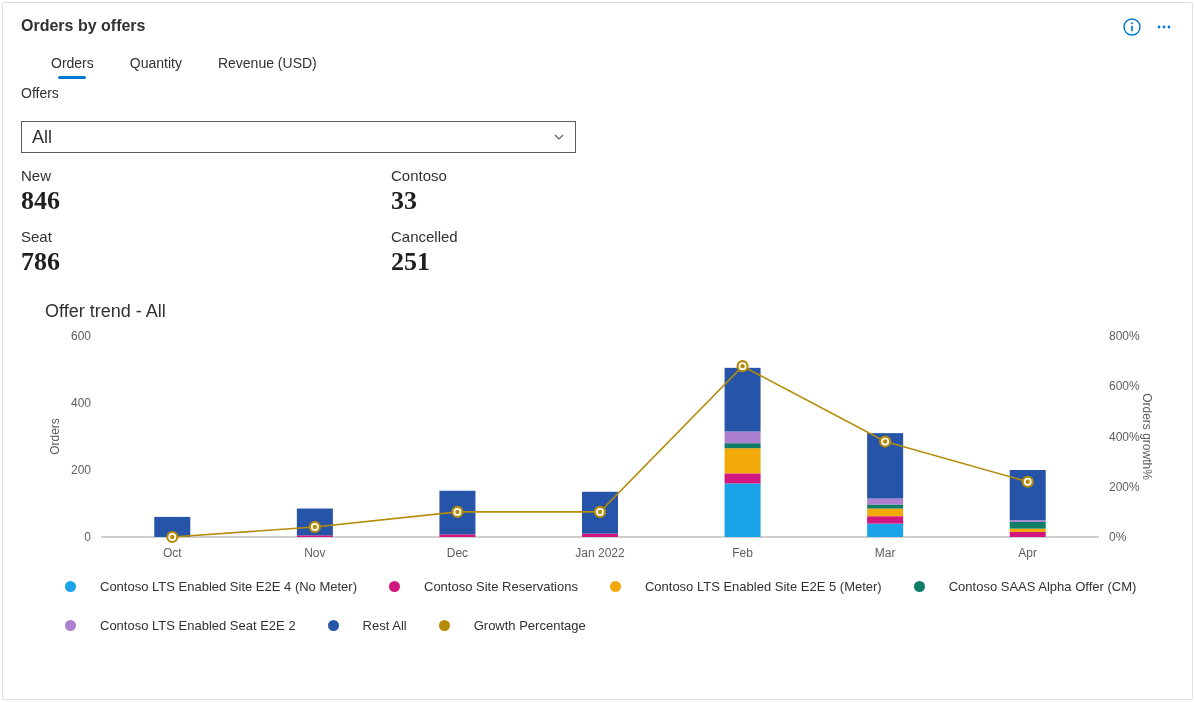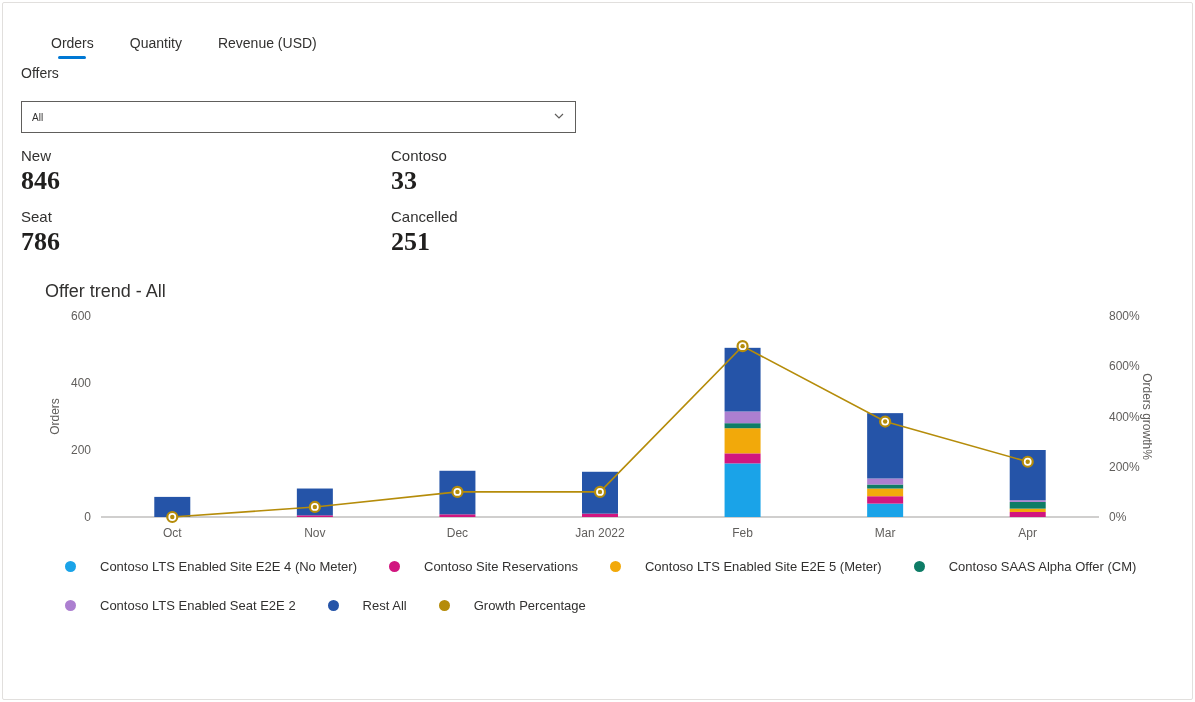--- a/index.html
+++ b/index.html
@@ -40,39 +40,58 @@
     background: #0078d4;
     border-radius: 2px;
   }
   .filter-label { font-size: 14px; margin-top: 8px; margin-bottom: 20px; }
   .select {
     border: 1px solid #605e5c;
     width: 555px; height: 32px;
     display: flex; align-items: center; justify-content: space-between;
     padding: 8px 10px;
     cursor: pointer;
-    font-size: 10px;
+    font-size: 18px;
   }
   .chevron { width: 12px; height: 12px; }
   .metrics-row { display: flex; gap: 250px; margin-top: 14px; }
   .metric-label { font-size: 15px; color: #323130; }
   .metric-value { font-size: 26px; font-weight: 700; color: #201f1e; margin-top: 2px; font-family: Liberation Serif, serif; }
   .metric-block { min-width: 120px; }
   .chart-title { font-size: 18px; font-weight: 400; margin: 24px 0 8px 24px; }
   .chart-wrap { position: relative; margin: 0 16px 0 24px; }
   .legend { display: flex; flex-wrap: wrap; gap: 24px 32px; margin: 10px 0 0 44px; font-size: 13px; }
   .legend-item { display: inline-flex; align-items: center; gap: 24px; }
   .swatch { width: 11px; height: 11px; border-radius: 50%; display: inline-block; }
   svg text { font-family: "Segoe UI", sans-serif; fill: #605e5c; }
 </style>
 </head>
 <body>
 
 <div class="card">
 
+  <div class="card-header">
+    <div class="card-title">Orders by offers</div>
+    <div class="card-actions">
+      <span class="icon-btn">
+        <svg width="18" height="18" viewBox="0 0 18 18" fill="none">
+          <circle cx="9" cy="9" r="8" stroke="#0078d4" stroke-width="1.4"></circle>
+          <circle cx="9" cy="5.3" r="1" fill="#0078d4"></circle>
+          <rect x="8.2" y="7.5" width="1.6" height="6" rx="0.8" fill="#0078d4"></rect>
+        </svg>
+      </span>
+      <span class="icon-btn">
+        <svg width="18" height="18" viewBox="0 0 18 18">
+          <circle cx="4" cy="9" r="1.4" fill="#0078d4"></circle>
+          <circle cx="9" cy="9" r="1.4" fill="#0078d4"></circle>
+          <circle cx="14" cy="9" r="1.4" fill="#0078d4"></circle>
+        </svg>
+      </span>
+    </div>
+  </div>
 
   <div class="tabs">
     <div class="tab active">Orders</div>
     <div class="tab">Quantity</div>
     <div class="tab">Revenue (USD)</div>
   </div>
 
   <div class="filter-label">Offers</div>
   <div class="select">
     <span>All</span>

